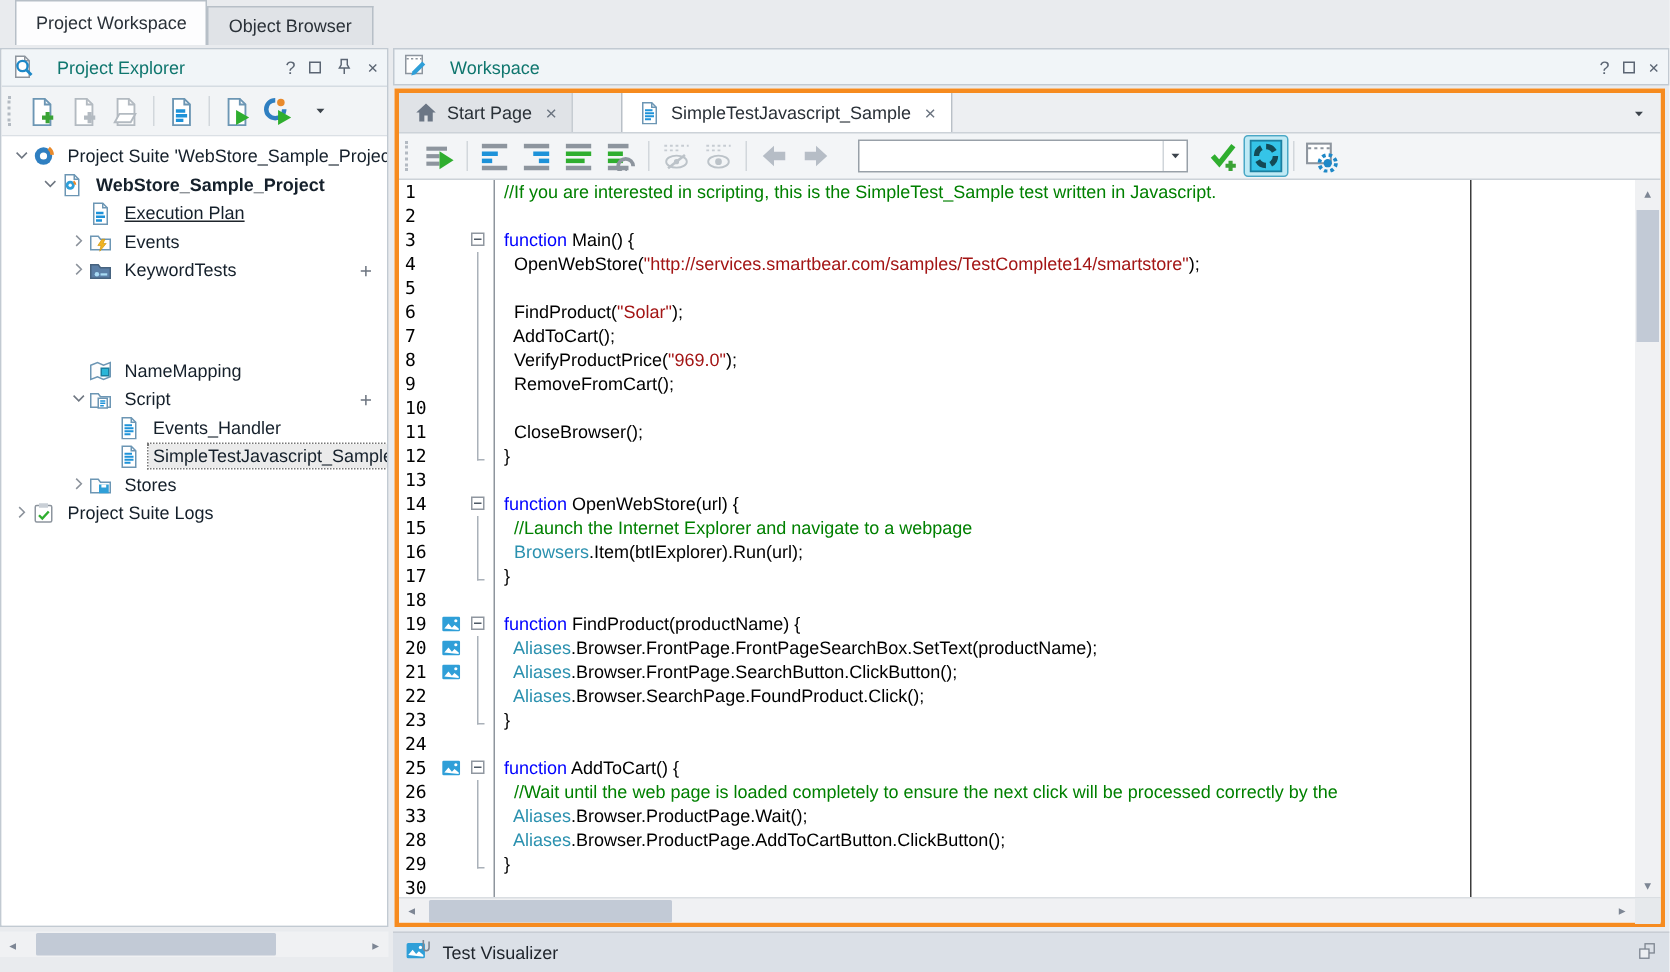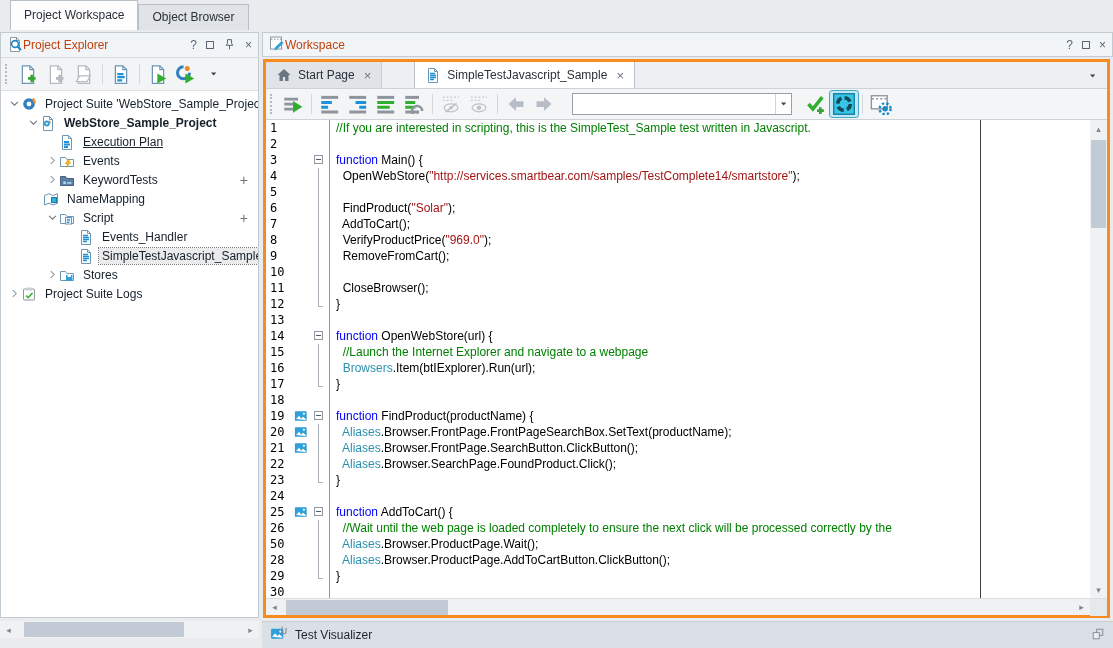--- a/index.html
+++ b/index.html
@@ -11,21 +11,21 @@
   
   .top-strip { position:absolute; left:0; top:0; width:100%; height:30px; background:#e9ebee;margin-left:10px; }
   #top-tabs { display:flex; height:30px; align-items:flex-end; }
   .top-tab { padding:0 13px; height:26px; line-height:25px; background:#e0e3e7;
              border:1px solid #b7bfc7; border-bottom:none; color:#2a3138; cursor:default; }
   .top-tab.active { background:#fdfdfe; height:30px; line-height:29px; border-bottom:none; }
 
   
   .panel-header { height:25px; background:#f1f5f8; border-bottom:1px solid #d5dce2;
                   display:flex; align-items:center; padding:0 6px; }
-  .ph-title { margin-left:0; color:#c2410c; }
+  .ph-title { margin-left:15px; color:#0f766e; }
   .ph-icons { margin-left:auto; display:flex; align-items:center; gap:9px; color:#5b6573; }
   .hdr-glyph { font-size:12px; line-height:12px; cursor:default; }
   .sq { width:8px; height:8px; border:1px solid #5b6573; display:inline-block; }
 
   
   .left-panel { position:absolute; left:0; top:32px; width:259px; height:606px; }
   .lp-box { position:absolute; left:0; top:0; right:0; height:586px;
             border:1px solid #c2cad2; background:#fff; overflow:hidden; }
   .pe-toolbar { height:33px; background:#f2f4f6; border-bottom:1px solid #dbe0e5;
                 display:flex; align-items:center; padding:0 2px; }
@@ -242,21 +242,21 @@
               </svg>
             </span>
             <span class="ticon" data-name="folder-keyword-icon"><svg viewBox="0 0 16 16" width="16" height="16">
                 <path d="M1.5 4.5h5l1.5 2h6.5v7H1.5z" fill="#5b7fa6" stroke="#47637f"></path>
                 <circle cx="5.6" cy="10.8" r="1.5" fill="#aadcf5"></circle>
                 <rect x="8" y="10.2" width="4.5" height="1.5" fill="#aadcf5"></rect>
               </svg></span>
             <span class="tree-label" data-name="tree-item-label">KeywordTests</span>
             <span class="tree-plus" data-name="add-child-button">+</span>
           </div>
-          <div class="tree-row" data-name="tree-item-namemapping" style="padding-left: 28px;">
+          <div class="tree-row" data-name="tree-item-namemapping" style="padding-left: 44px; margin-top: 48px;">
             <span class="expander" data-name="expander-spacer"></span>
             <span class="ticon" data-name="namemapping-icon"><svg viewBox="0 0 16 16" width="16" height="16">
                 <path d="M1.5 4.5l4.5-1.8 4 1.8 4.5-1.8v9.5L10 14l-4-1.8-4.5 1.8z" fill="#fdfdfd" stroke="#6c96b4"></path>
                 <rect x="8.5" y="6.5" width="5" height="5" fill="#29b6d8" stroke="#1b7fa0"></rect>
               </svg></span>
             <span class="tree-label" data-name="tree-item-label">NameMapping</span>
           </div>
           <div class="tree-row" data-name="tree-item-script" style="padding-left: 44px;">
             <span class="expander" data-name="expander-open-icon">
               <svg viewBox="0 0 16 16" width="11" height="11">
@@ -715,21 +715,21 @@
             <div class="eline" data-name="code-line-row">
               <span class="ln" data-name="line-number">26</span>
               <span class="limg" data-name="gutter-image-spacer"></span>
               <span class="lfold" data-name="fold-column">
                 <span class="fline" data-name="fold-line"></span>
               </span>
               <span class="lsep" data-name="gutter-separator"></span>
               <span class="lcode" data-name="code-line"><span class="tok-comment" data-name="code-token-comment">  //Wait until the web page is loaded completely to ensure the next click will be processed correctly by the</span></span>
             </div>
             <div class="eline" data-name="code-line-row">
-              <span class="ln" data-name="line-number">50</span>
+              <span class="ln" data-name="line-number">33</span>
               <span class="limg" data-name="gutter-image-spacer"></span>
               <span class="lfold" data-name="fold-column">
                 <span class="fline" data-name="fold-line"></span>
               </span>
               <span class="lsep" data-name="gutter-separator"></span>
               <span class="lcode" data-name="code-line"><span class="tok-plain" data-name="code-token-plain">  </span><span class="tok-object" data-name="code-token-object">Aliases</span><span class="tok-plain" data-name="code-token-plain">.Browser.ProductPage.Wait();</span></span>
             </div>
             <div class="eline" data-name="code-line-row">
               <span class="ln" data-name="line-number">28</span>
               <span class="limg" data-name="gutter-image-spacer"></span>

